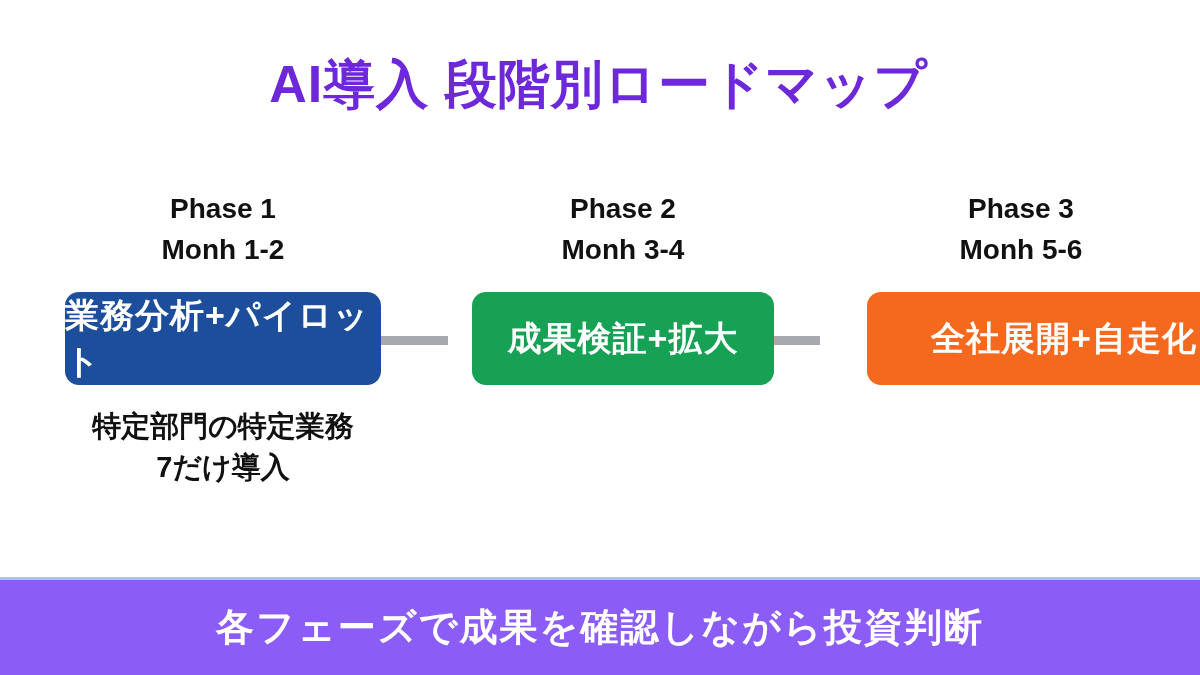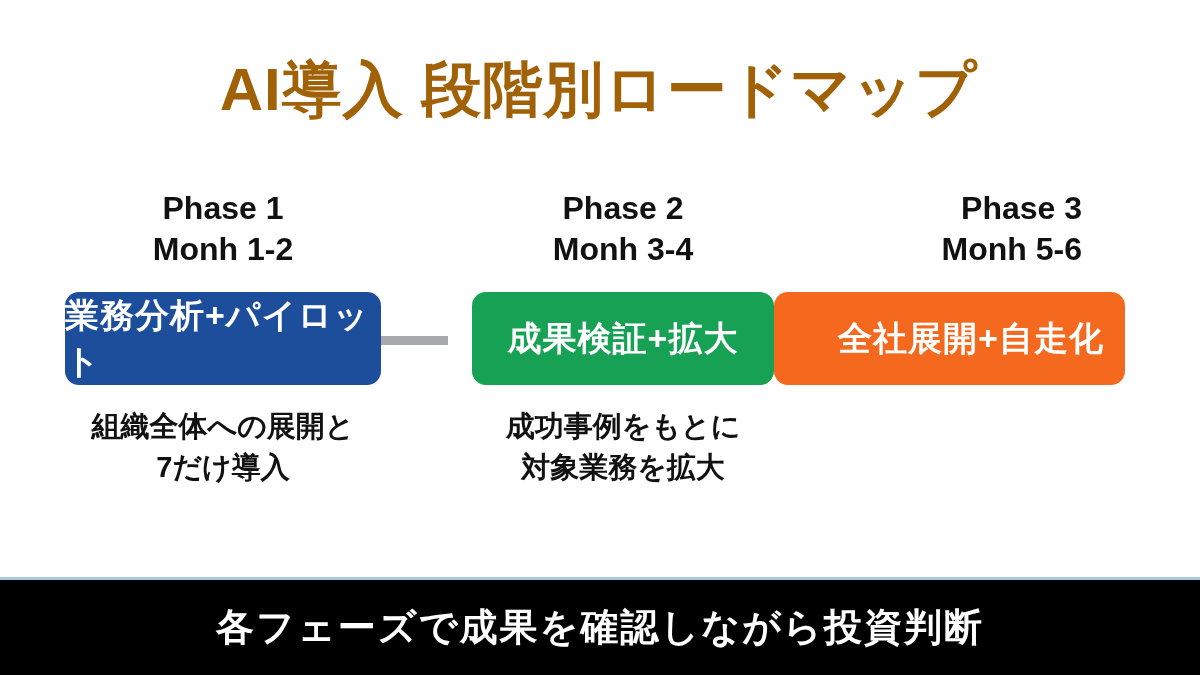--- a/index.html
+++ b/index.html
@@ -13,30 +13,30 @@
     height:675px;
     background:#ffffff;
     overflow:hidden;
   }
   .title{
     position:absolute;
     top:50px;
     left:0;
     width:1197px;
     text-align:center;
-    font-size:60px;
+    font-size:52px;
     font-weight:bold;
-    color:#a16207;
+    color:#6d28d9;
     letter-spacing:1px;
   }
   .phase-label{
     position:absolute;
     top:188px;
     text-align:center;
-    font-size:32px;
+    font-size:28px;
     font-weight:bold;
     color:#111111;
     line-height:41px;
     white-space:pre-line;
   }
   .phase-box{
     position:absolute;
     top:292px;
     height:93px;
     border-radius:14px;
@@ -82,21 +82,21 @@
   }
   .footer-text{
     font-size:38px;
     font-weight:bold;
     color:#ffffff;
     letter-spacing:2px;
   }
   
   .col1{left:65px;width:316px;}
   .col2{left:472px;width:302px;}
-  .col3{left:774px;width:308px;text-align:right;}
+  .col3{left:867px;width:308px;}
   .conn1{left:381px;width:67px;}
   .conn2{left:750px;width:70px;}
 </style>
 </head>
 <body>
 
 <div class="slide">
 
   <div class="title">AI導入 段階別ロードマップ</div>
 
@@ -113,23 +113,21 @@
   <div class="phase-box col1" style="background-color: rgb(29, 78, 155);">
     <span>業務分析+パイロット</span>
   </div>
   <div class="phase-box col2" style="background-color: rgb(23, 161, 84);">
     <span>成果検証+拡大</span>
   </div>
   <div class="phase-box col3" style="background-color: rgb(245, 105, 30); padding-left: 43px;">
     <span>全社展開+自走化</span>
   </div>
 
-  <div class="phase-desc col1">組織全体への展開と
+  <div class="phase-desc col1">特定部門の特定業務
 7だけ導入</div>
-  <div class="phase-desc col2">成功事例をもとに
-対象業務を拡大</div>
 
   <div class="footer-border" style="background-color: rgb(169, 198, 218);"></div>
-  <div class="footer-bar" style="background-color: #000000;">
+  <div class="footer-bar" style="background-color: #8b5cf6;">
     <span class="footer-text">各フェーズで成果を確認しながら投資判断</span>
   </div>
 
 </div>
 
 </body></html>

